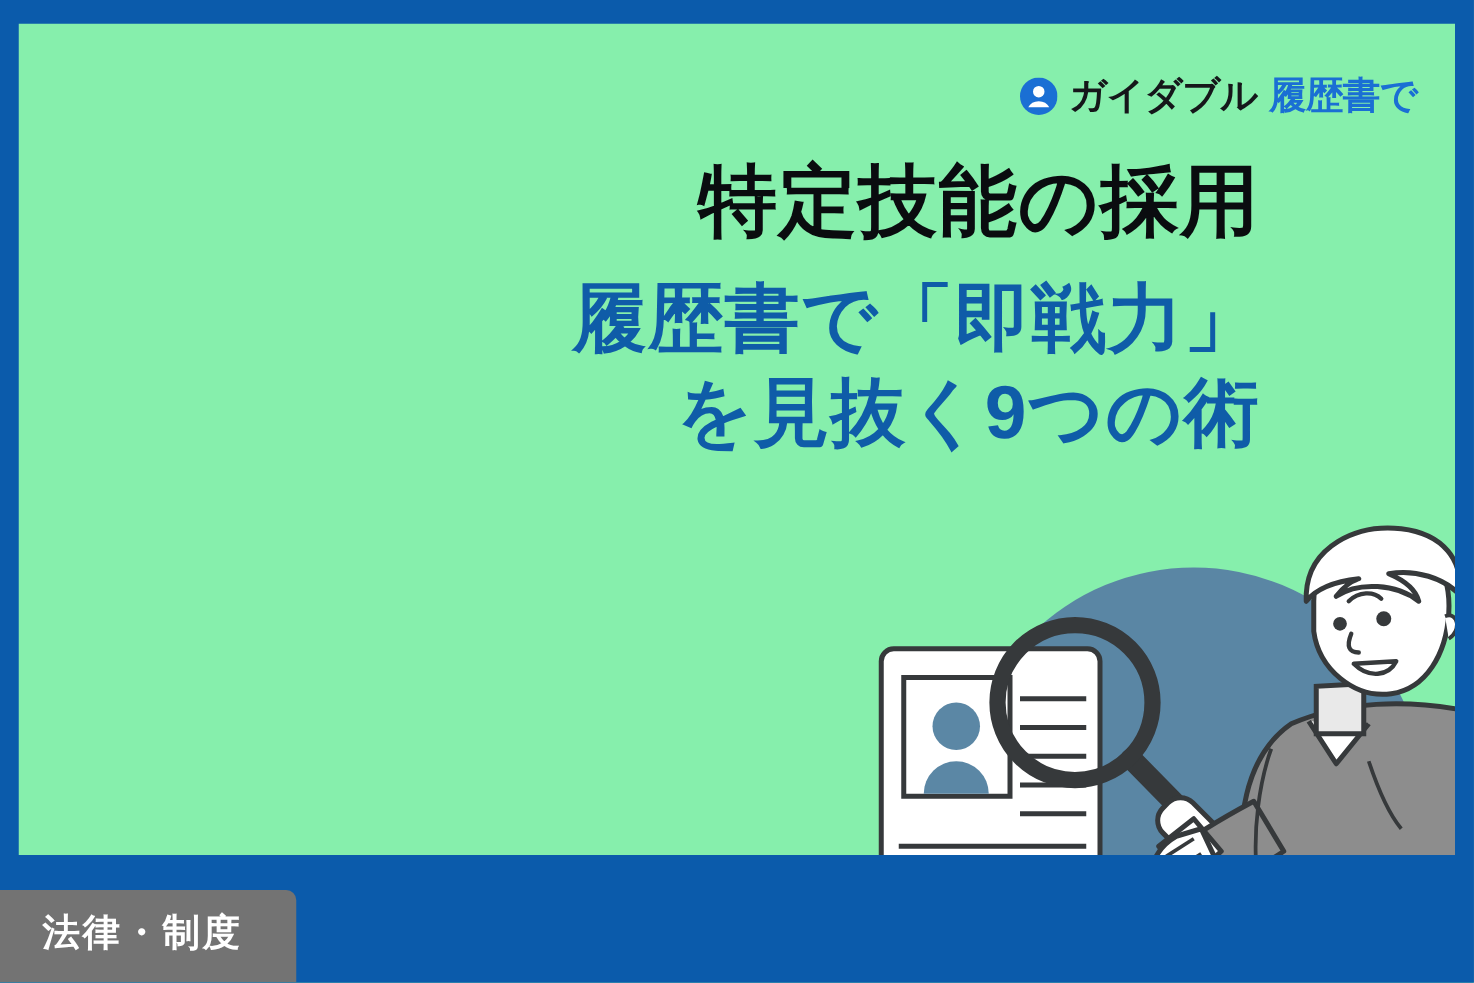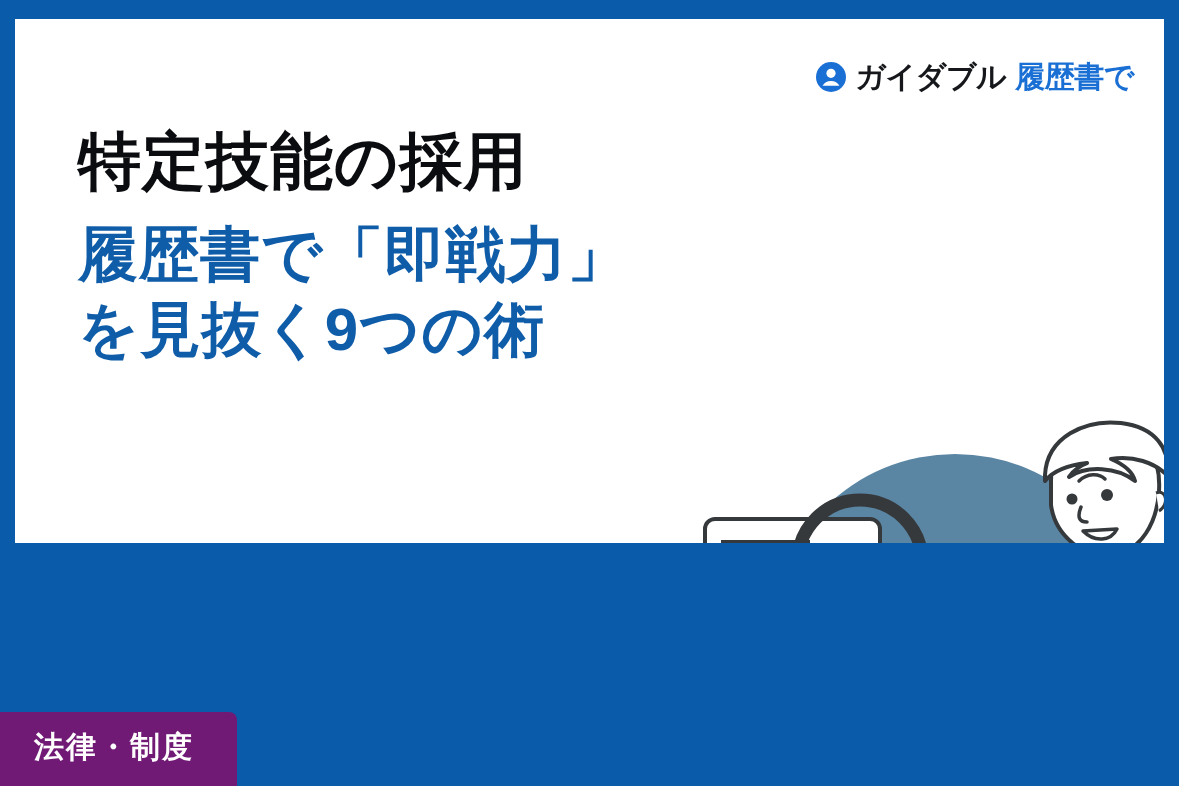--- a/index.html
+++ b/index.html
@@ -13,22 +13,22 @@
     position:relative;
     width:1179px;height:786px;
     box-sizing:border-box;
     background:#0b5bab;
     overflow:hidden;
   }
   
   #panel{
     position:absolute;
     left:15px;top:19px;
-    width:1149px;height:524px;
-    background:#ffffff;
+    width:1149px;height:665px;
+    background:#86efac;
     overflow:hidden;
   }
 
   
   #logo{
     position:absolute;right:30px;top:38px;
     display:flex;align-items:center;gap:9px;
     height:40px;
   }
   #logo .mark{display:block;width:30px;height:30px;flex:0 0 auto;}
@@ -40,20 +40,21 @@
     white-space:nowrap;
   }
   #logo .wm-dark{color:#15171a;}
   #logo .wm-blue{color:#1a6fd4;}
 
   
   #headline{
     position:absolute;
     left:63px;top:105px;
     width:930px;
+    text-align:right;
   }
   .subtitle{
     font-size:63px;
     font-weight:bold;
     color:#0a0c0f;
     line-height:1.18;
     letter-spacing:1px;
     margin:0 0 22px 0;
     white-space:nowrap;
   }
@@ -75,21 +76,21 @@
     width:539px;height:386px;
   }
   #illustration svg{display:block;width:539px;height:386px;}
 
   
   #badge{
     position:absolute;
     left:0;bottom:0;
     height:74px;
     min-width:237px;
-    background:#701a75;
+    background:#737373;
     border-top-right-radius:8px;
     display:flex;align-items:center;
     padding:0 34px 4px 34px;
     box-sizing:border-box;
     z-index:5;
   }
   #badge .badge-text{
     color:#ffffff;
     font-size:30px;
     font-weight:bold;

